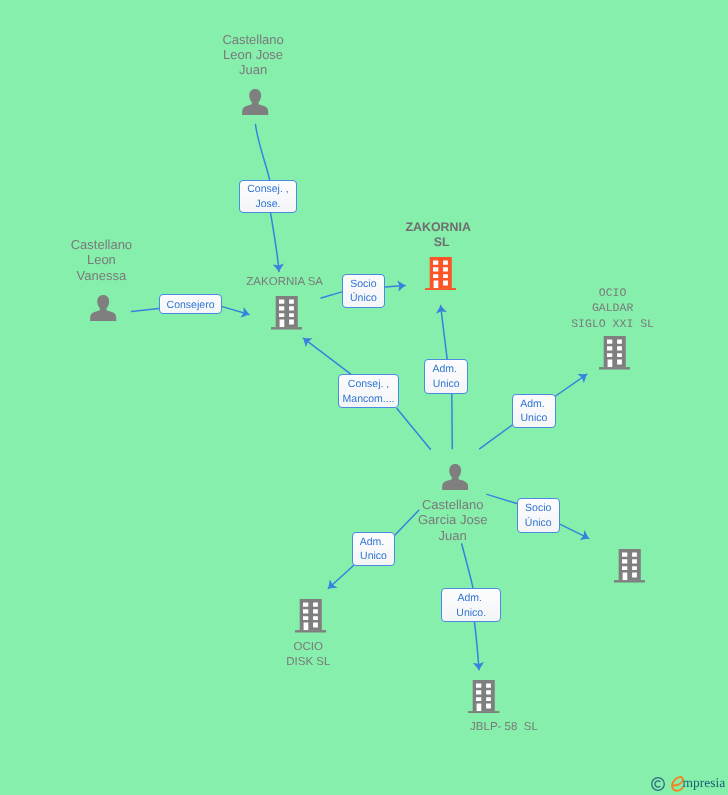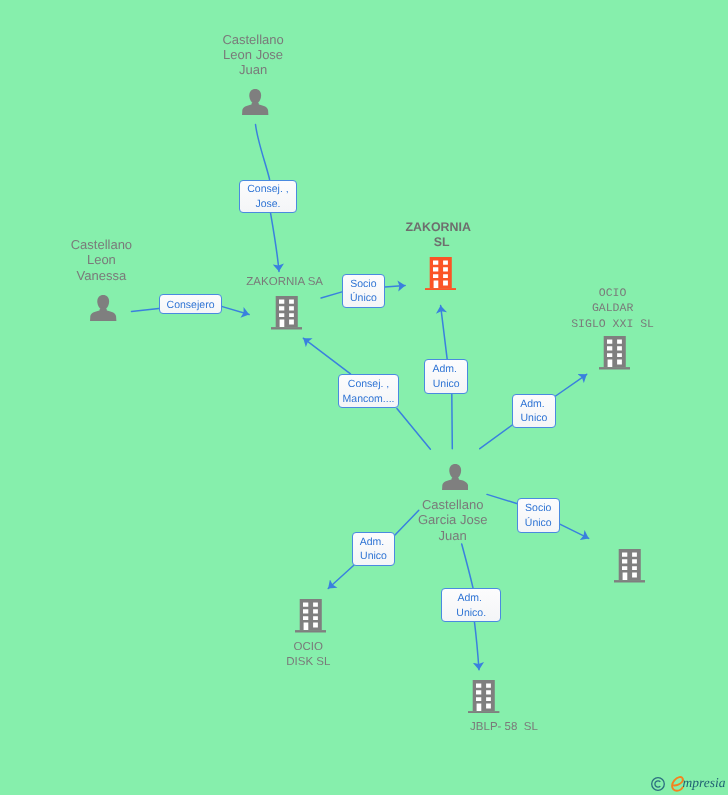--- a/index.html
+++ b/index.html
@@ -19,21 +19,21 @@
           border-radius:4px;background:linear-gradient(180deg,#fcfcfd 0%,#f4f5f7 100%);color:#2f74d4;font-size:10.5px;
           line-height:14.5px;text-align:center;display:flex;flex-direction:column;
           justify-content:center;align-items:center;white-space:pre;
           padding-top:1px;}
   .elabel span{display:block;transform:translateZ(0);}
   #footer{position:absolute;left:651px;top:774px;width:77px;height:21px;}
   .copy{position:absolute;left:0;top:3px;line-height:0;}
   .brand{position:absolute;left:20px;top:0px;white-space:nowrap;height:17px;}
   .brand-e{position:absolute;left:0px;top:2px;line-height:0;}
   .brand-rest{position:absolute;left:11.5px;top:0px;font-family:"Liberation Serif",serif;
-              font-style:italic;font-size:13.5px;color:#1f5f72;line-height:17px;
+              font-size:13.5px;color:#1f5f72;line-height:17px;
               transform:translateZ(0);}
 </style>
 </head>
 <body>
 
 <div id="stage">
 <svg id="edges" viewBox="0 0 728 795">
 <defs>
   <marker id="ah" viewBox="0 0 8 11.2" refX="7.6" refY="5.6" markerWidth="8" markerHeight="11.2" orient="auto" markerUnits="userSpaceOnUse">
     <path d="M0.2 0 L7.7 5.6 L0.2 11.2 L1.8 5.6 Z" fill="#3a80de"></path>

